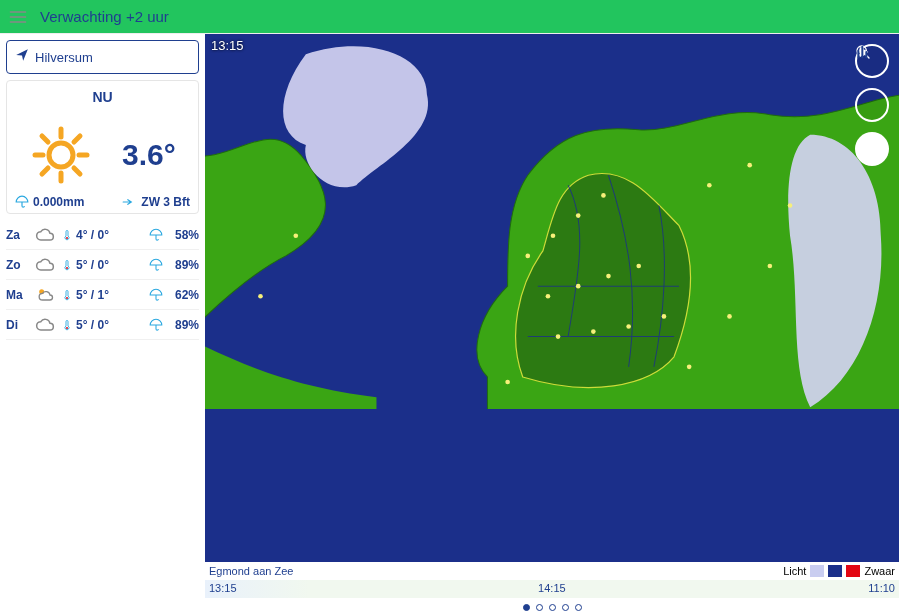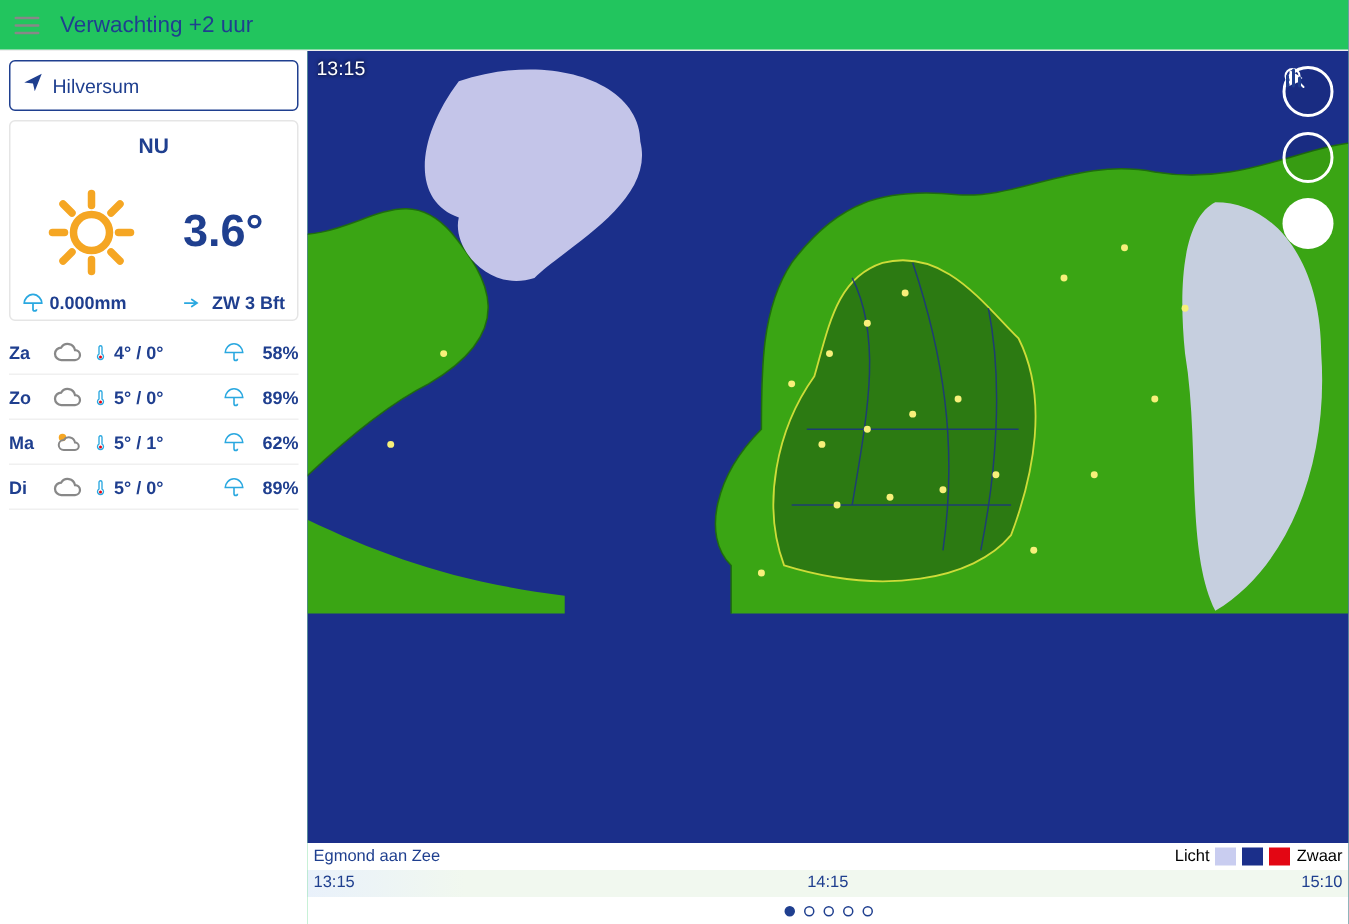--- a/index.html
+++ b/index.html
@@ -445,21 +445,21 @@
           <span class="swatch" style="background:#1b2f8a"></span>
           <span class="swatch" style="background:#e30613"></span>
           <span>Zwaar</span>
         </span>
       </div>
 
 
       <div class="time-axis">
         <span style="left:4px">13:15</span>
         <span style="left:48%">14:15</span>
-        <span style="right:4px">15:10</span>
+        <span style="right:4px">11:10</span>
       </div>
 
       <div class="pager">
           <span class="dot filled"></span>
           <span class="dot"></span>
           <span class="dot"></span>
           <span class="dot"></span>
           <span class="dot"></span>
         </div>
     </div>

